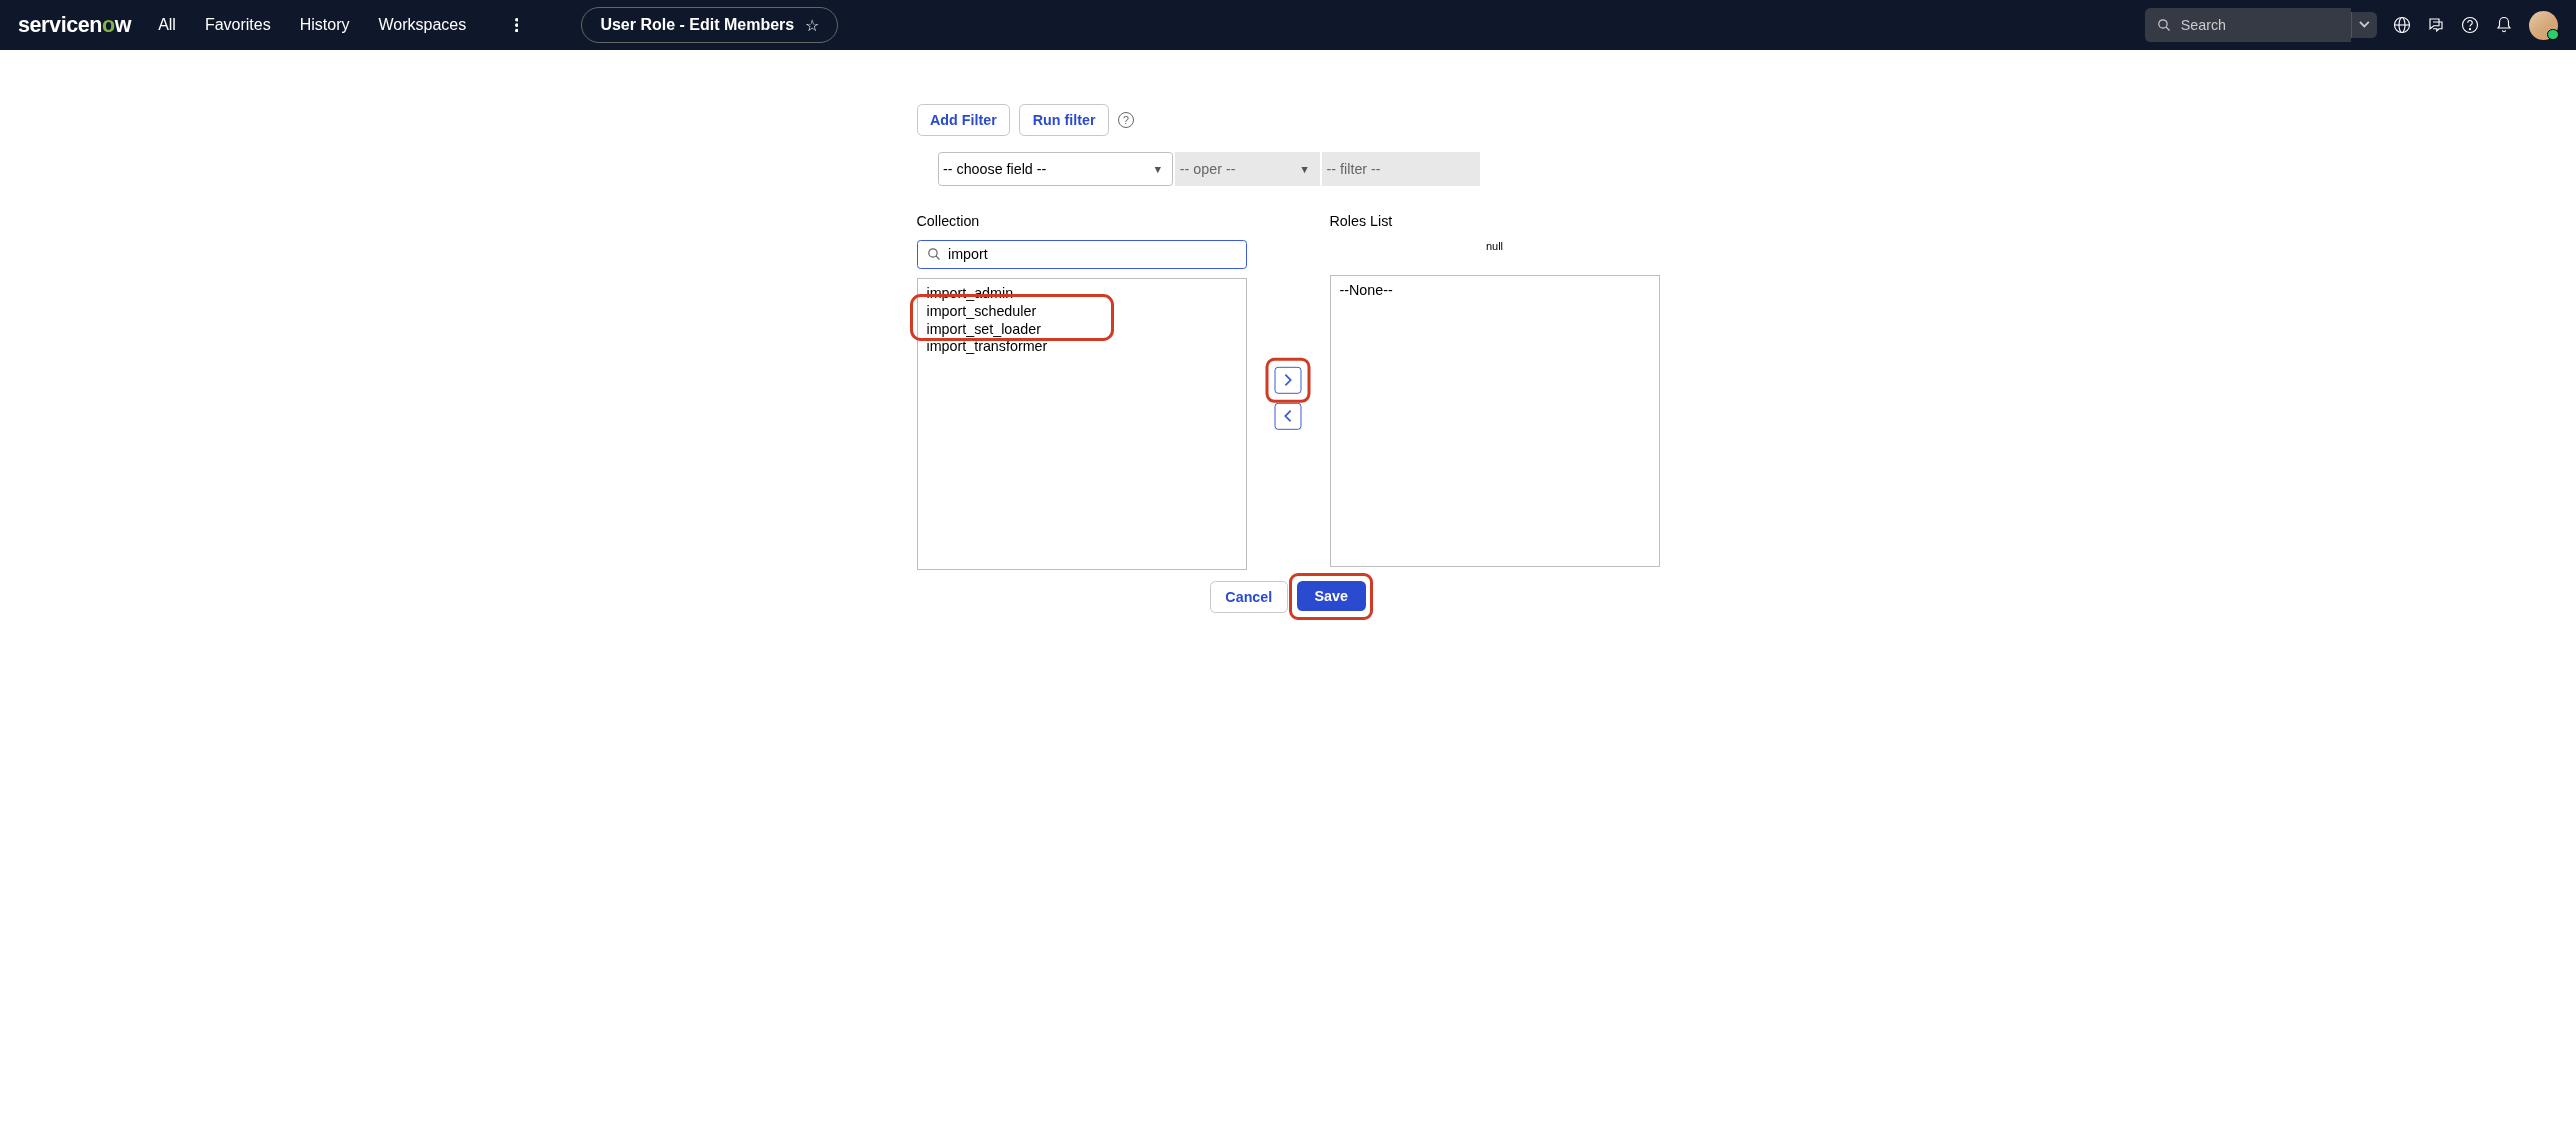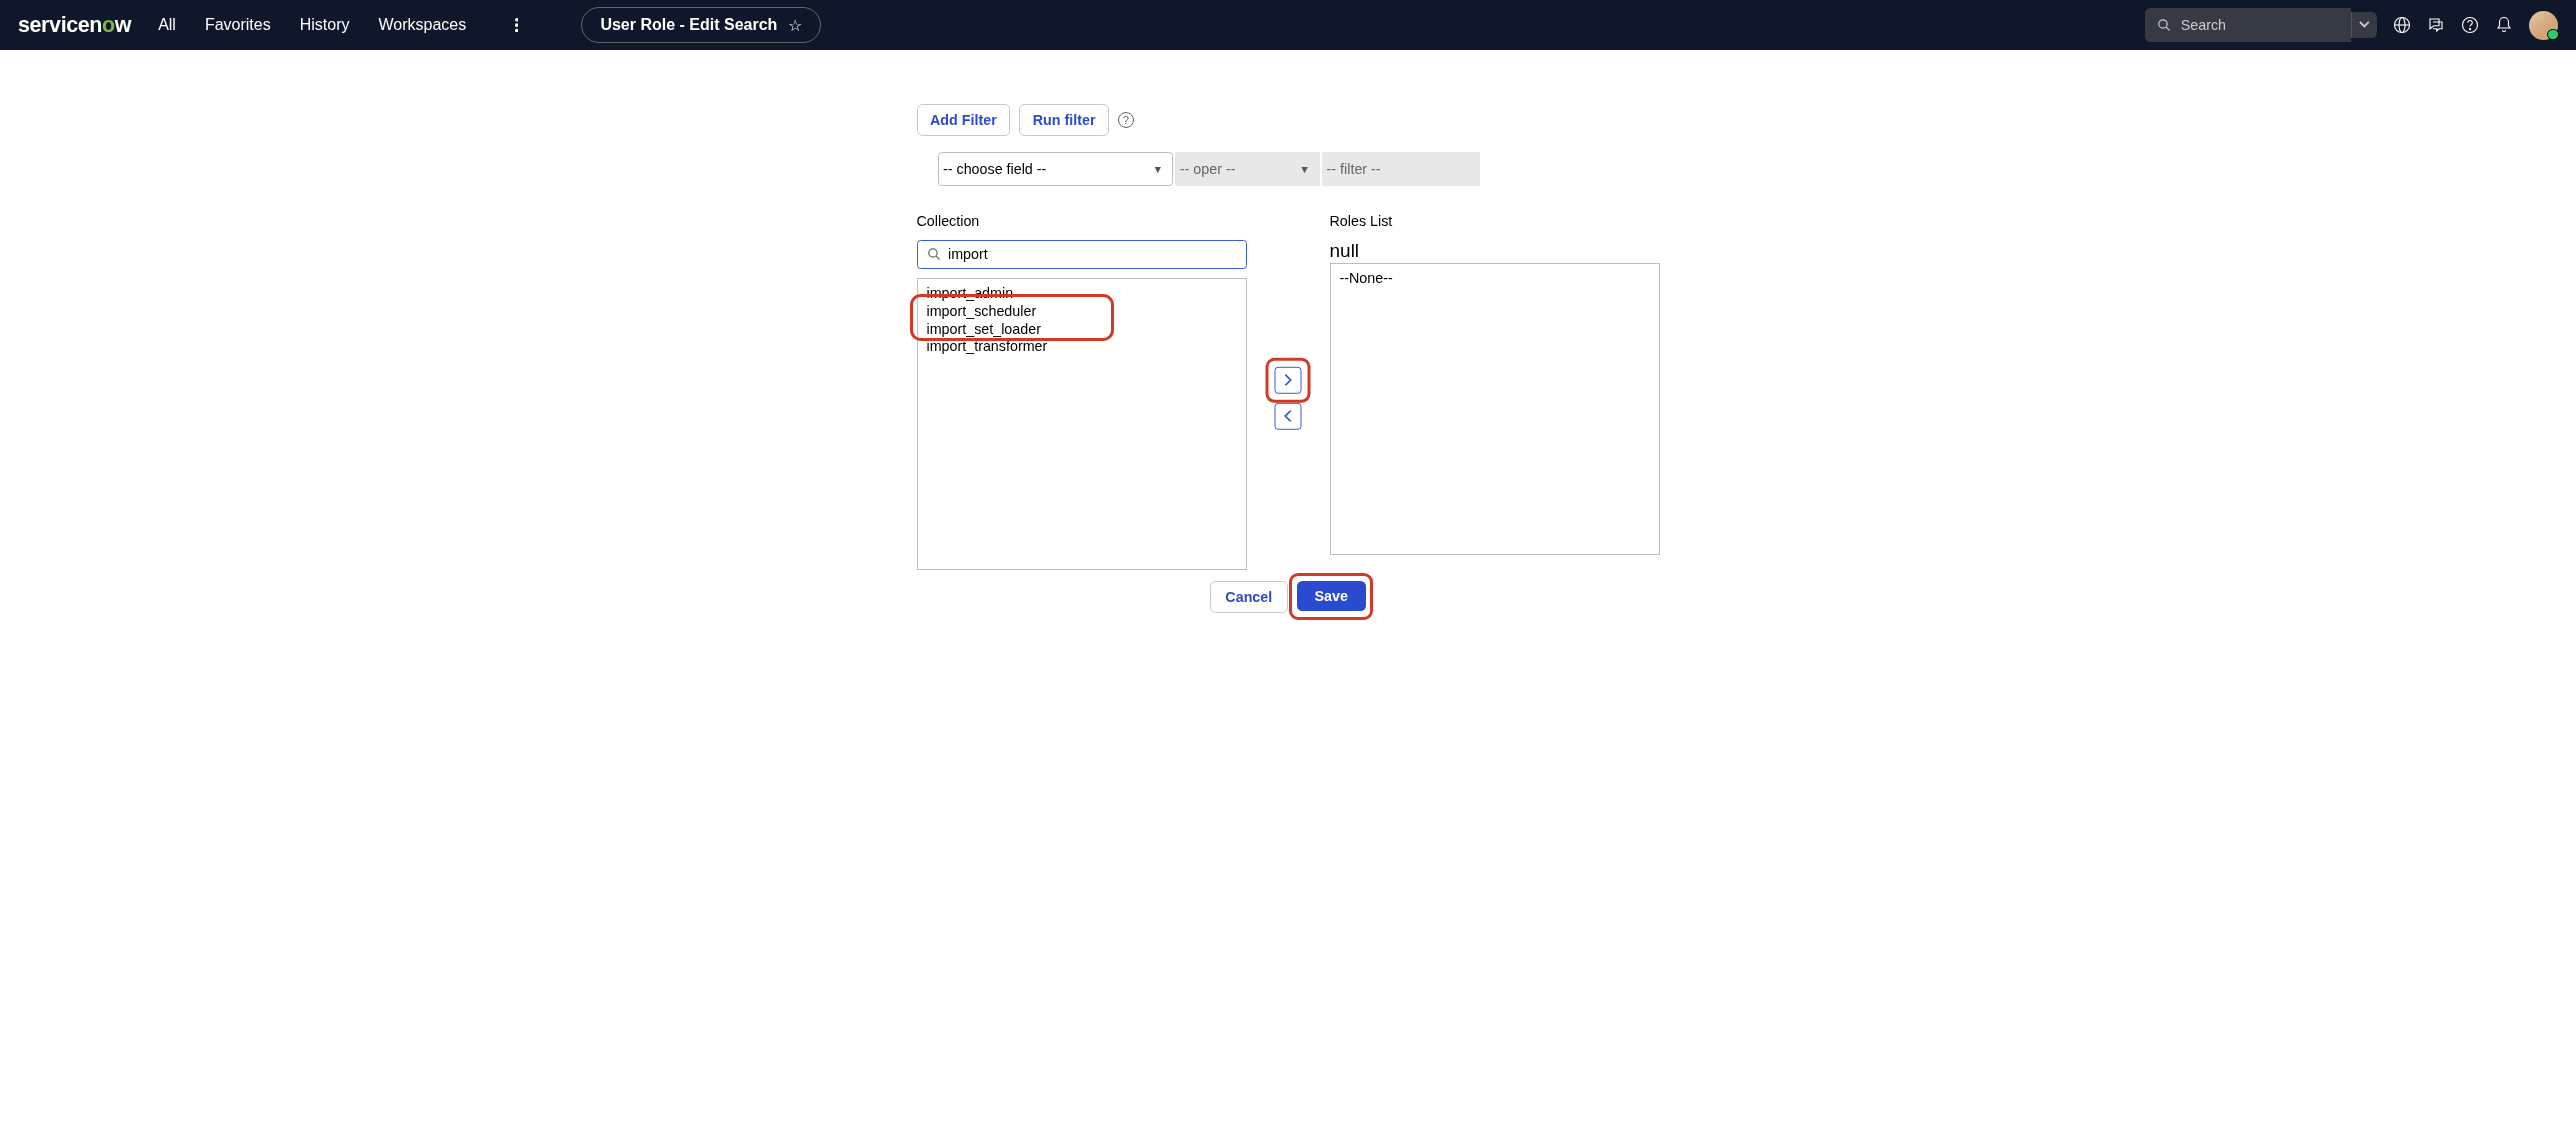--- a/index.html
+++ b/index.html
@@ -34,21 +34,21 @@
     .cond-row { display: flex; gap: 1.8px; margin-bottom: 27px; padding-left: 21.5px; }
     .cond-field, .cond-oper, .cond-val { border: 0.9px solid #bdbdbd; height: 34px; font-size: 14.3px; display: flex; align-items: center; padding: 0 4px; position: relative; }
     .cond-field { width: 235px; background: #fff; border-radius: 3.6px; cursor: pointer; }
     .cond-oper { width: 145px; background: #e8e8e8; color: #666; border-color: #e8e8e8; cursor: pointer; }
     .cond-val { width: 158px; background: #e8e8e8; color: #666; border-color: #e8e8e8; }
     .caret { position: absolute; right: 9px; font-size: 10.7px; color: #555; }
 
     .two-col { display: flex; gap: 83px; position: relative; }
     .col { flex: 1; display: flex; flex-direction: column; }
     .col-label { font-size: 14.3px; margin-bottom: 10.7px; }
-    .null-text { font-size: 19px; margin-bottom: 1px; }
+    .null-text { font-size: 11px; margin-bottom: 23px; text-align: center; }
 
     .search-input-wrap { border: 1.8px solid #3b5bdb; border-radius: 3.6px; display: flex; align-items: center; padding: 5.4px 9px; gap: 7.2px; margin-bottom: 9px; }
     .search-input-wrap .mag { color: #666; }
     .search-input { border: none; outline: none; font-size: 14.3px; flex: 1; }
 
     .listbox { border: 0.9px solid #bdbdbd; height: 292px; overflow: auto; font-size: 14.3px; padding: 5.4px 0; }
     .listbox .item { padding: 0.9px 9px; cursor: pointer; }
 
     .red-box-items { position: absolute; border: 3.6px solid #d13b25; border-radius: 10.7px; left: -6.3px; top: 81px; width: 204px; height: 47px; pointer-events: none; }
 
@@ -83,21 +83,21 @@
     <div class="nav-item">Workspaces</div>
     <div class="nav-more">
       <svg width="3.6" height="14.3" viewBox="0 0 4 16">
           <circle cx="2" cy="2" r="2" fill="#fff"></circle>
           <circle cx="2" cy="8" r="2" fill="#fff"></circle>
           <circle cx="2" cy="14" r="2" fill="#fff"></circle>
         </svg>
     </div>
   </div>
   <div class="center-pill">
-    <span class="center-pill-title">User Role - Edit Search</span>
+    <span class="center-pill-title">User Role - Edit Members</span>
     <span class="star-icon">☆</span>
   </div>
   <div class="header-right">
     <div class="search-wrap">
       <div class="search-box">
         <svg width="14.3" height="14.3" viewBox="0 0 24 24" fill="none" stroke="#ccc" stroke-width="2">
             <circle cx="10" cy="10" r="7"></circle>
             <line x1="21" y1="21" x2="15" y2="15"></line>
           </svg>
         <span>Search</span>

